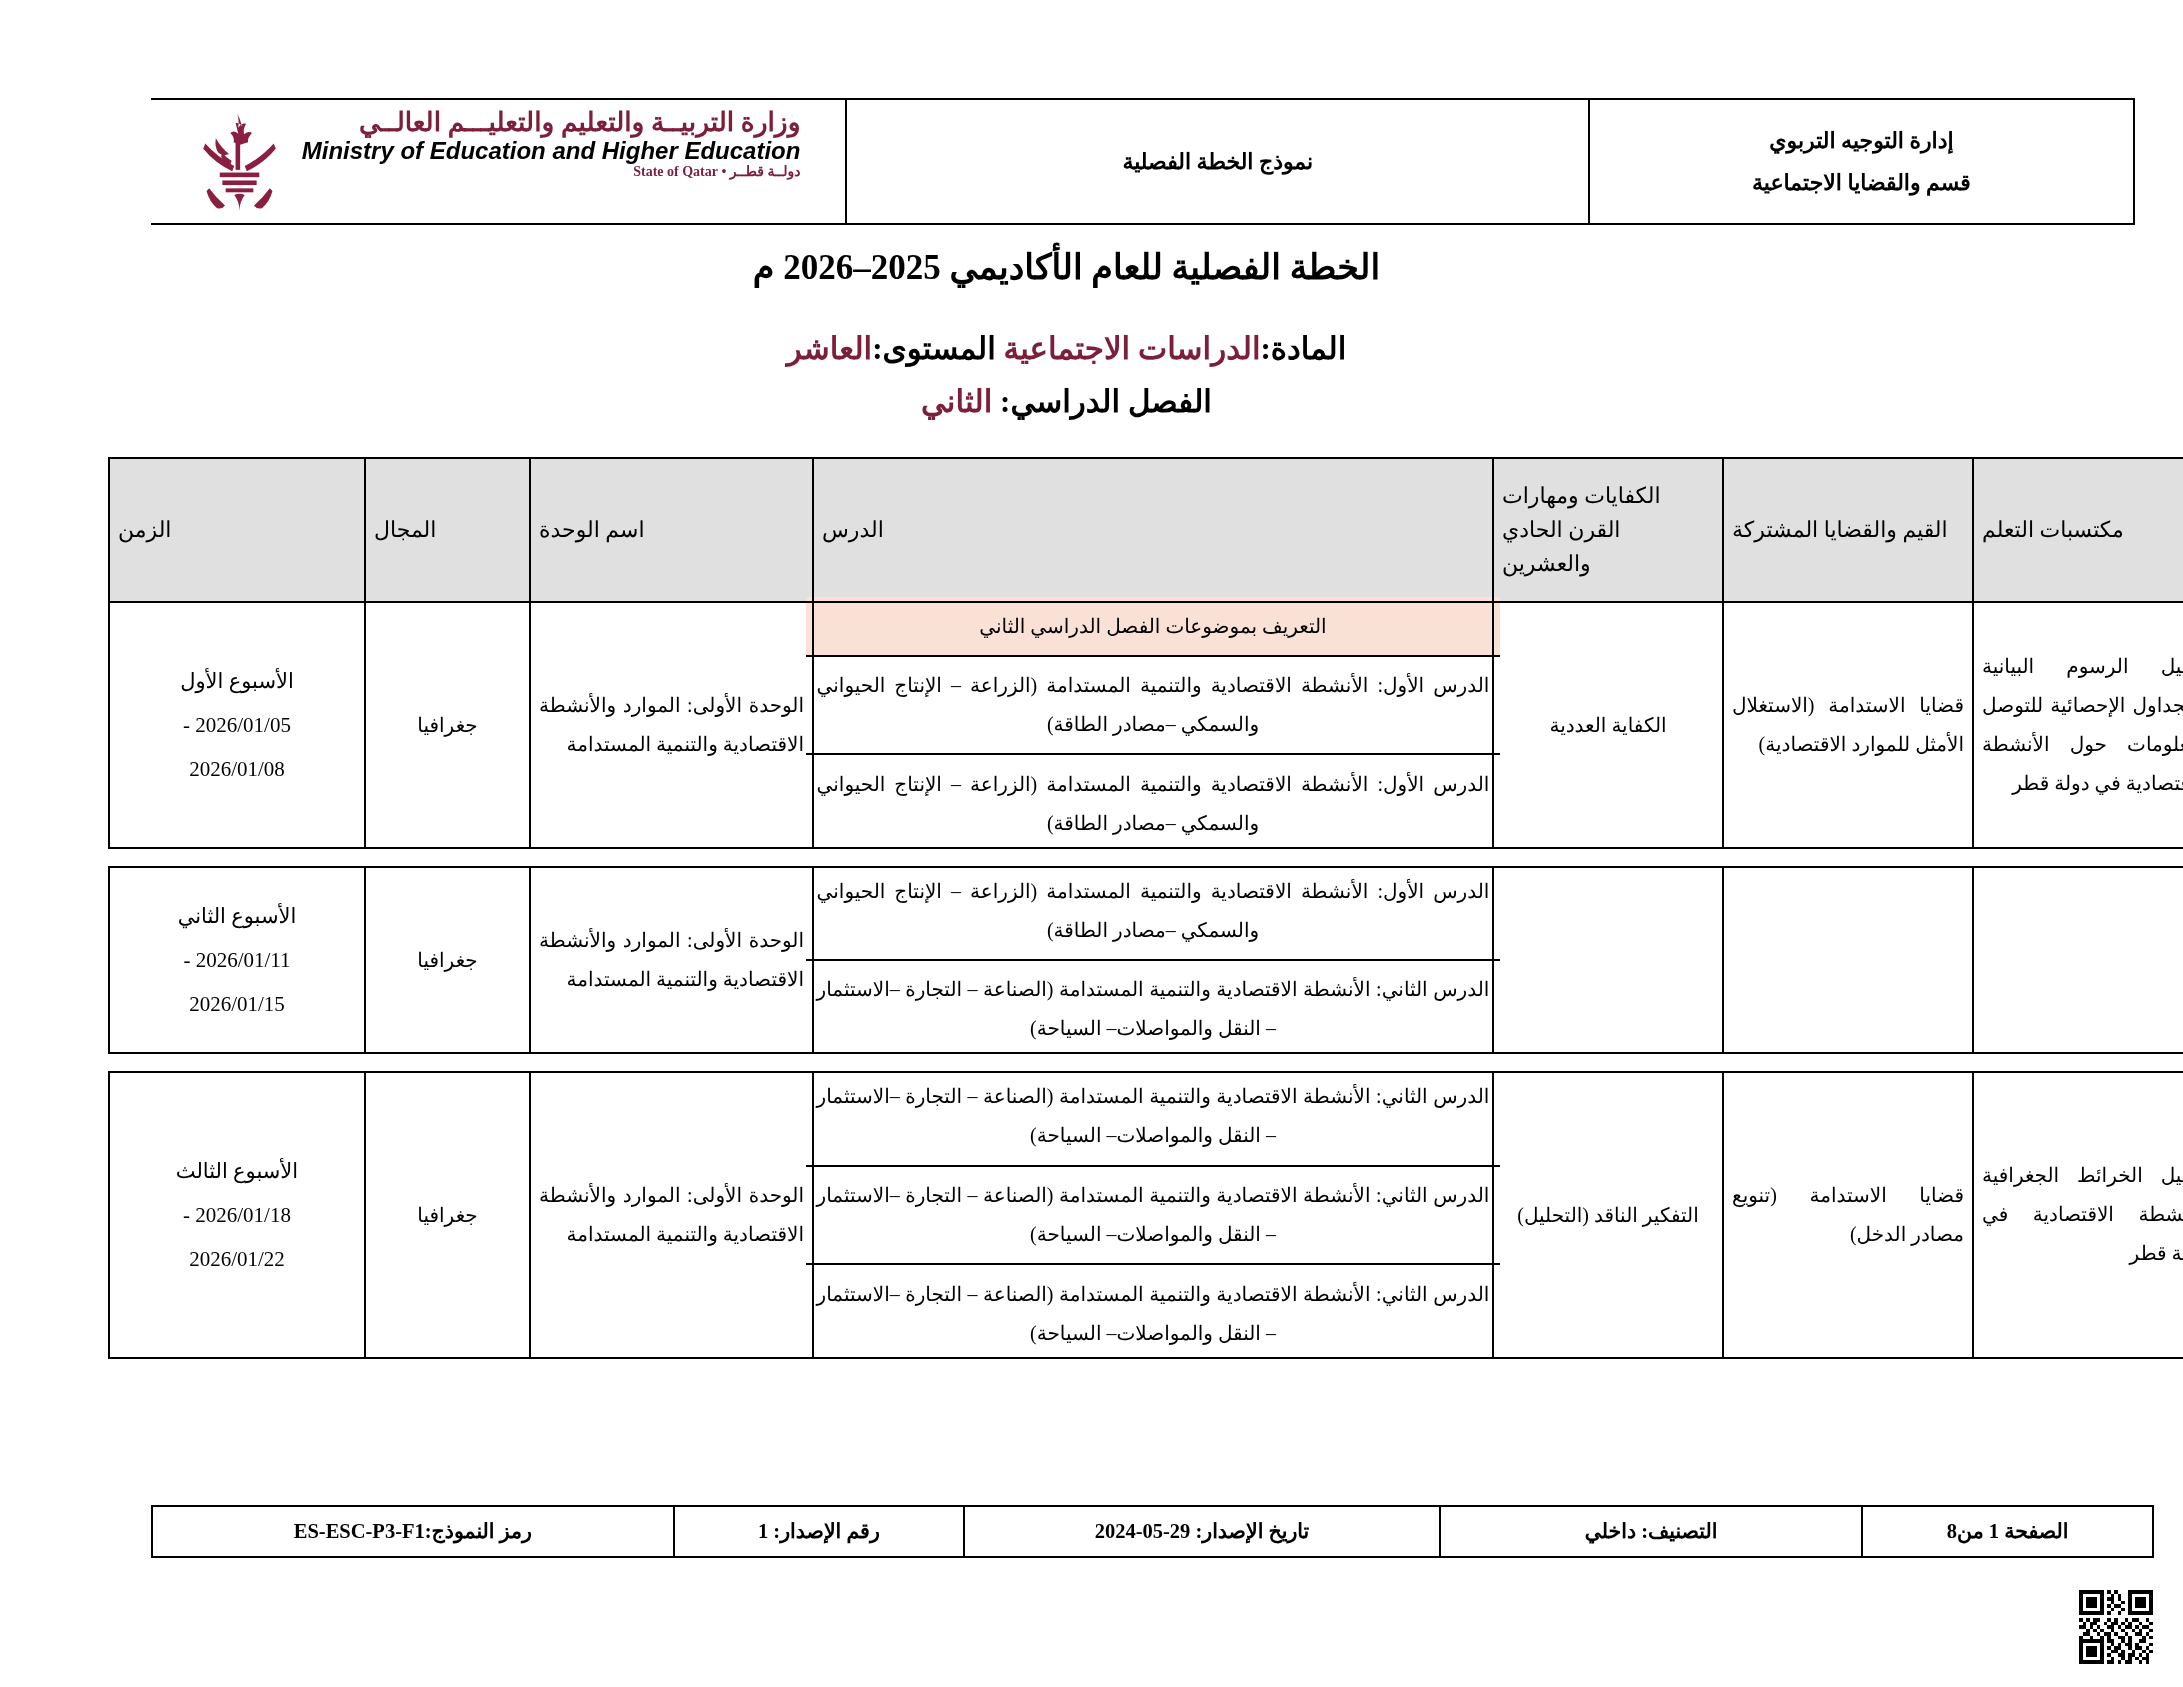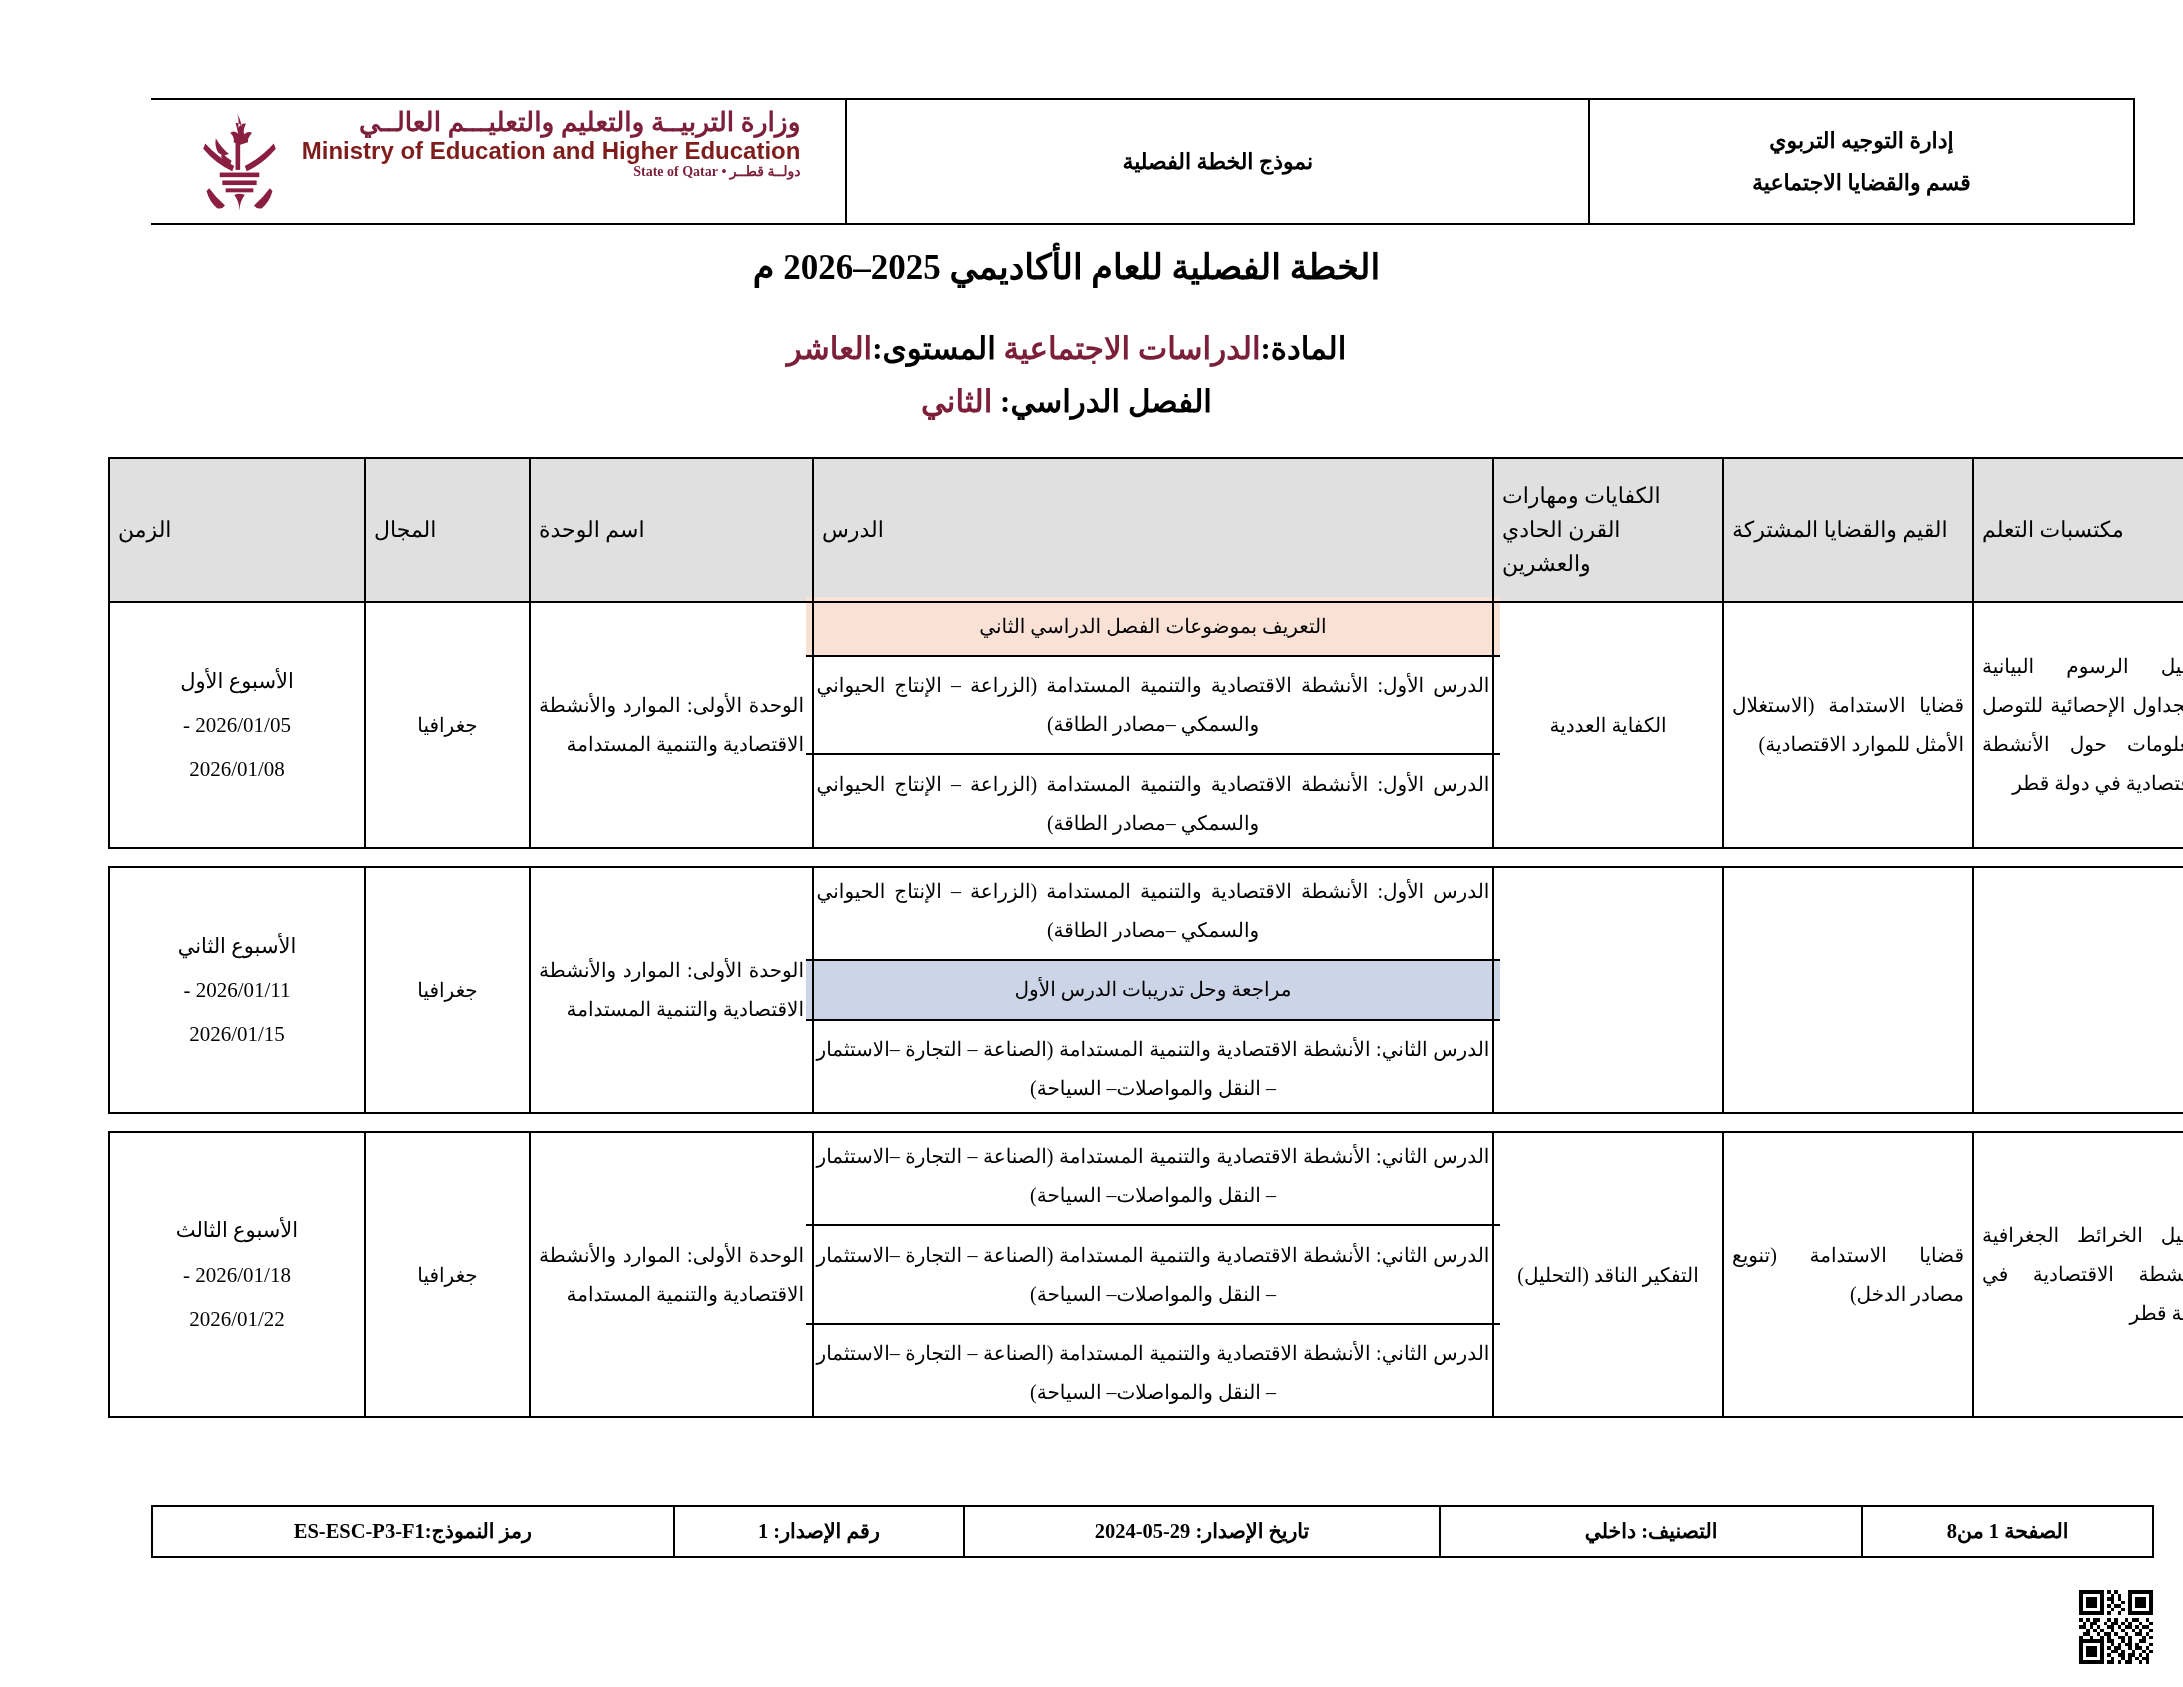--- a/index.html
+++ b/index.html
@@ -73,23 +73,24 @@
     font-size: 26.5px;
     font-weight: bold;
     color: #7b1f3a;
     letter-spacing: 0.7px;
     white-space: nowrap;
   }
   .logo-en {
     font-family: "Liberation Sans", sans-serif;
     font-size: 24px;
     font-weight: bold;
-    color: #7f1d1d;
+    color: #000000;
     white-space: nowrap;
     margin-top: 1.3px;
+    font-style: italic;
   }
   .logo-sub {
     font-size: 14px;
     color: #7b1f3a;
     font-weight: bold;
     margin-top: 2px;
     white-space: nowrap;
   }
 
   
@@ -359,23 +360,20 @@
           <div class="cell-outcomes"></div>
         </td>
         <td class="top-align">
           <div class="cell-center"></div>
         </td>
         <td class="lesson-cell">
           <table class="lesson-stack">
             <tbody>
               <tr>
                 <td>الدرس الأول: الأنشطة الاقتصادية والتنمية المستدامة (الزراعة – الإنتاج الحيواني والسمكي –مصادر الطاقة)</td>
-              </tr>
-              <tr>
-                <td class="hl-blue">مراجعة وحل تدريبات الدرس الأول</td>
               </tr>
               <tr>
                 <td>الدرس الثاني: الأنشطة الاقتصادية والتنمية المستدامة (الصناعة – التجارة –الاستثمار – النقل والمواصلات– السياحة)</td>
               </tr>
             </tbody>
           </table>
         </td>
         <td class="top-align">
           <div class="cell-unit">الوحدة الأولى: الموارد والأنشطة الاقتصادية والتنمية المستدامة</div>
         </td>

